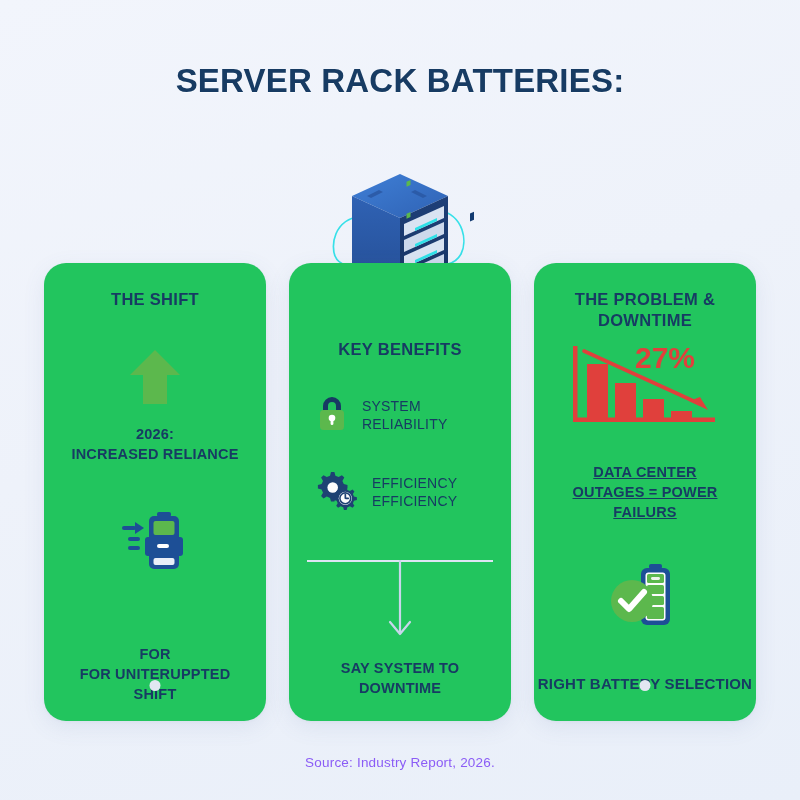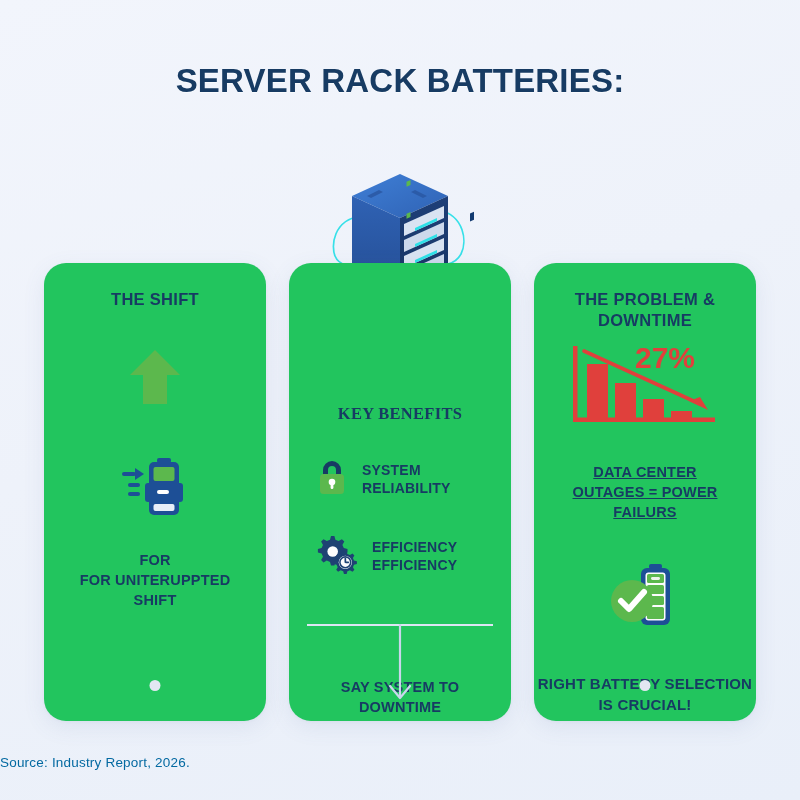--- a/index.html
+++ b/index.html
@@ -72,21 +72,21 @@
 
   .card-title {
     font-size: 16.5px;
     font-weight: 800;
     color: #173b63;
     text-align: center;
     line-height: 1.3;
     letter-spacing: 0.3px;
   }
 
-  .card-mid .card-title { margin-top: 114px; font-family: Liberation Serif, serif; }
+  .card-mid .card-title { margin-top: 50px; }
 
   .body-text {
     font-size: 14.5px;
     font-weight: 800;
     color: #173b63;
     text-align: center;
     line-height: 1.38;
     letter-spacing: 0.2px;
   }
 
@@ -98,35 +98,35 @@
     width: 11px;
     height: 11px;
     border-radius: 50%;
     background: #e2e7f2;
   }
 
   
   .up-arrow-wrap { margin-top: 38px; }
   .left-label-1 { margin-top: 14px; }
   .batt-in-wrap { margin-top: 46px; }
-  .left-label-2 { margin-top: 28px; }
+  .left-label-2 { margin-top: 68px; }
 
   
   .benefit-row {
     display: flex;
     align-items: center;
     gap: 13px;
     width: 100%;
     padding-left: 12px;
     margin-top: 34px;
   }
   .benefit-row .ico { flex: 0 0 auto; }
   .benefit-label {
     font-size: 14px;
-    font-weight: 700;
+    font-weight: 400;
     color: #173b63;
     text-align: left;
     line-height: 1.32;
     letter-spacing: 0.2px;
   }
 
   .flow-divider {
     position: relative;
     width: 186px;
     margin-top: 46px;
@@ -156,24 +156,24 @@
     font-size: 15px;
     width: 230px;
   }
 
   
   .source {
     position: absolute;
     top: 755px;
     left: 0;
     width: 800px;
-    text-align: left;
+    text-align: center;
     font-size: 13.5px;
     font-weight: 400;
-    color: #0369a1;
+    color: #8b5cf6;
     letter-spacing: 0.2px;
   }
 </style>
 </head>
 <body>
 
 <div class="poster">
 
   <div class="title-block">
     <div class="title-line">SERVER RACK BATTERIES:</div>
@@ -266,20 +266,24 @@
 
     <div class="card card-left">
       <div class="card-title">THE SHIFT</div>
 
       <div class="up-arrow-wrap">
         <svg viewBox="0 0 56 58" width="56" height="58">
           <polygon points="28,2 53,27 40,27 40,56 16,56 16,27 3,27" fill="#5cb84d" rx="3"></polygon>
         </svg>
       </div>
 
+      <div class="body-text left-label-1">
+        <div>2026:</div>
+        <div>INCREASED RELIANCE</div>
+      </div>
 
       <div class="batt-in-wrap">
         <svg viewBox="0 0 78 62" width="78" height="62">
 
           <g fill="#1d4f96">
             <rect x="6" y="16" width="14" height="4" rx="2"></rect>
             <polygon points="19,12 28,18 19,24"></polygon>
             <rect x="12" y="27" width="12" height="4" rx="2"></rect>
             <rect x="12" y="36" width="12" height="4" rx="2"></rect>
           </g>
@@ -399,21 +403,20 @@
           </g>
           <rect x="44" y="15" width="9" height="3" rx="1.4" fill="#eef4ea"></rect>
 
           <circle cx="25" cy="39" r="21" fill="#5cb84d"></circle>
           <polyline points="14,39 22,47 37,30" fill="none" stroke="#ffffff" stroke-width="6" stroke-linecap="round" stroke-linejoin="round"></polyline>
         </svg>
       </div>
 
       <div class="body-text right-label-2">
         <div>RIGHT BATTERY SELECTION</div>
-        <div>IS CRUCIAL!</div>
       </div>
 
       <div class="card-dot"></div>
     </div>
 
   </div>
 
   <div class="source">Source: Industry Report, 2026.</div>
 
 </div>

